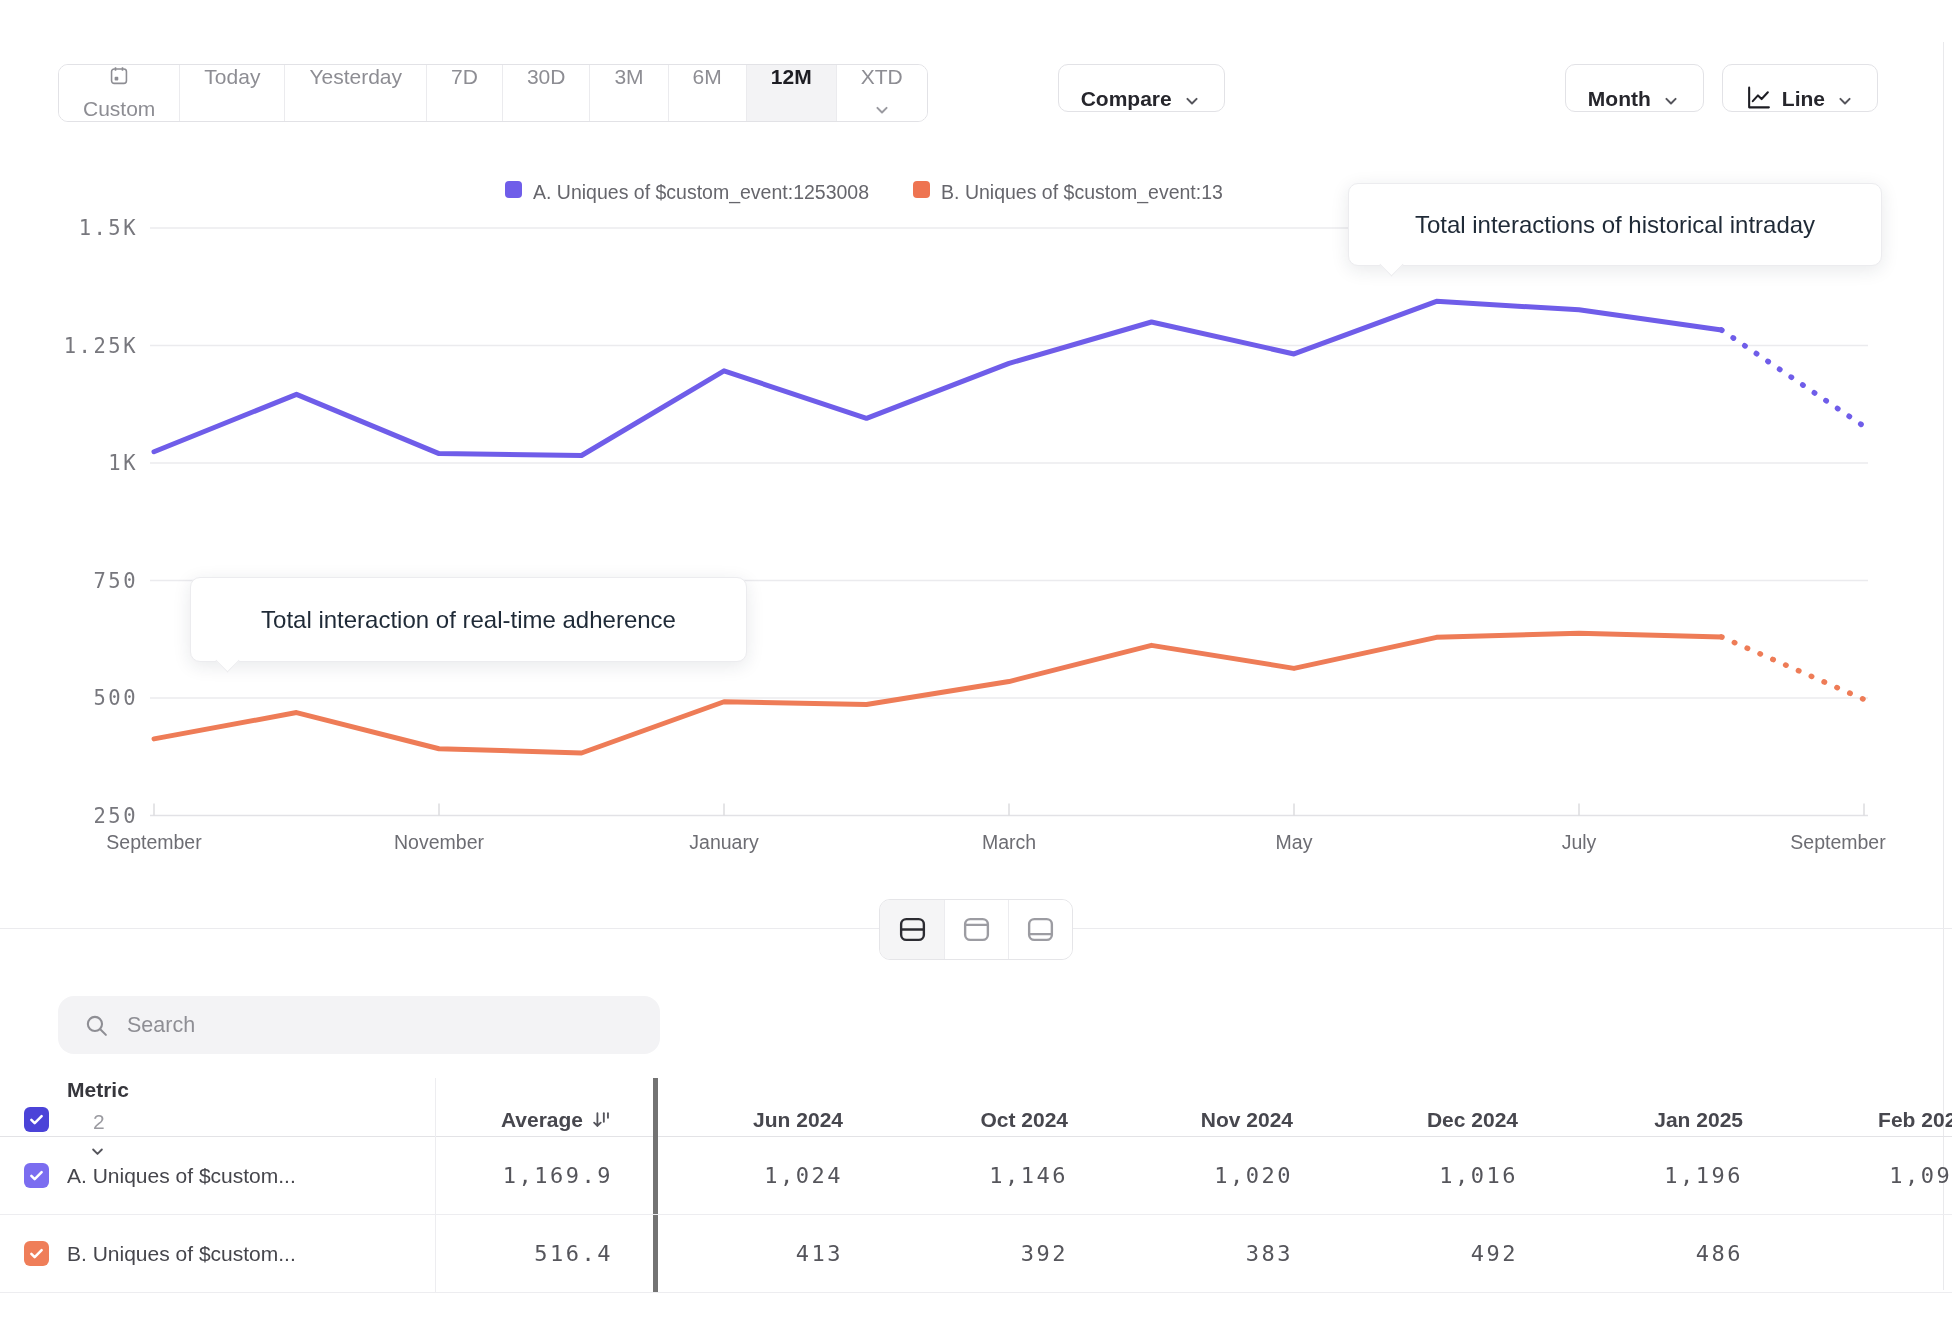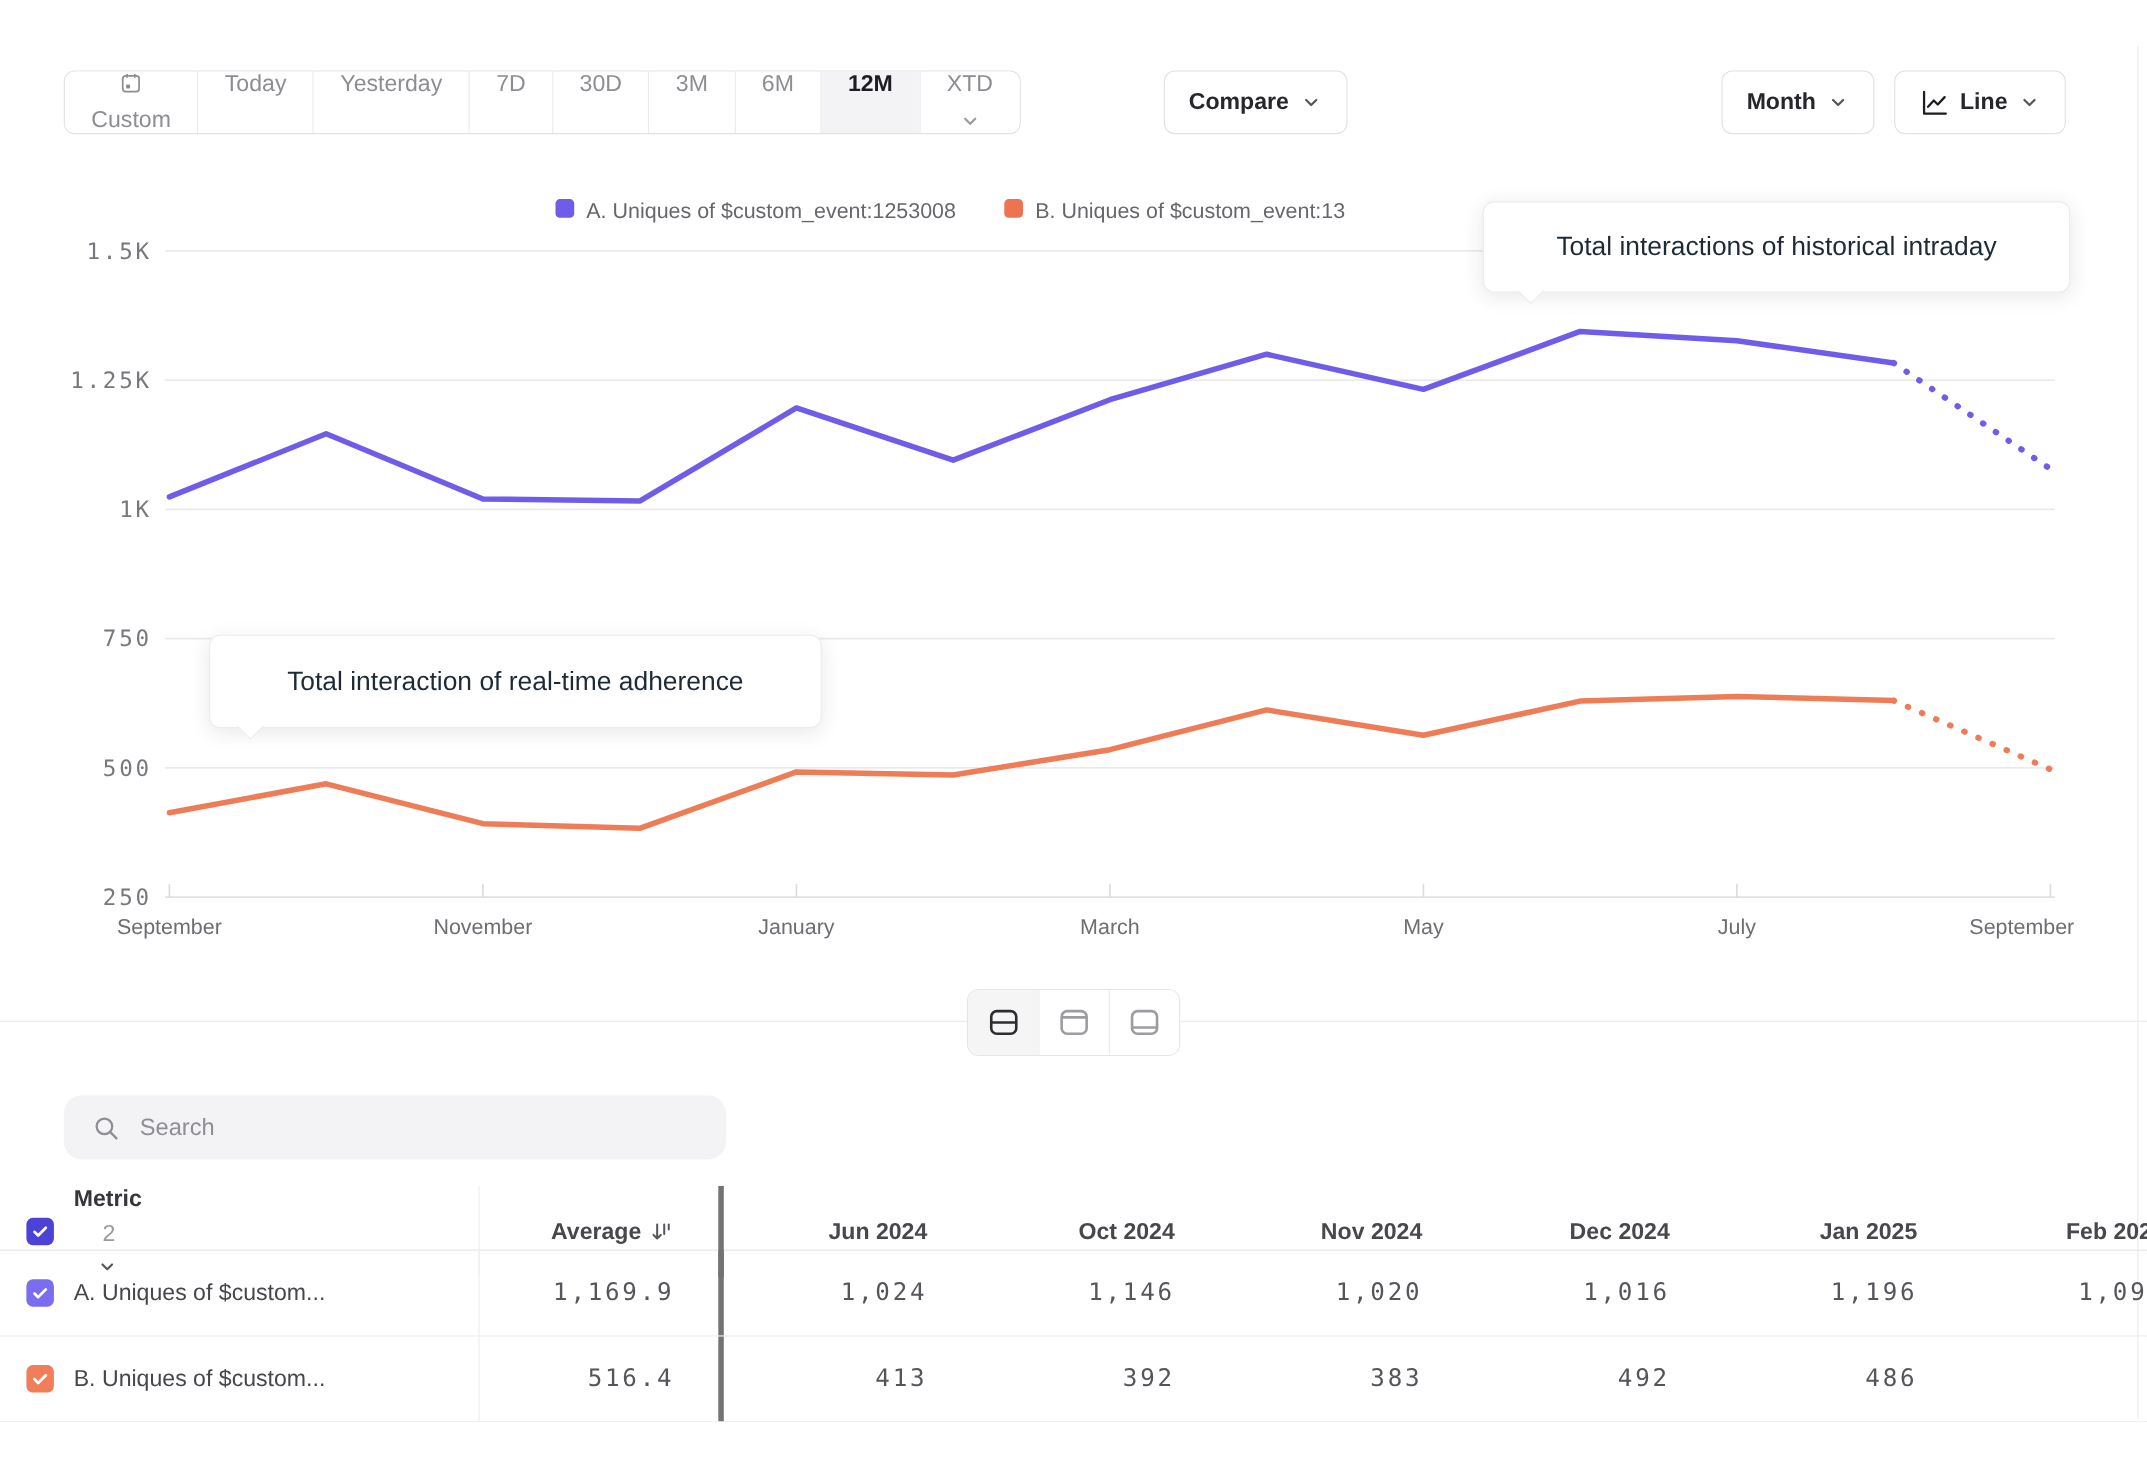--- a/index.html
+++ b/index.html
@@ -6,22 +6,22 @@
   .stage{position:relative;width:1952px;height:1328px;overflow:hidden;background:#fff;
          font-family:"Liberation Sans",sans-serif;color:#2b2b31;}
   svg{display:block}
   
   .toolbar{position:absolute;left:58px;top:64px;width:1820px;height:58px;display:flex;align-items:stretch;}
   .seg{display:inline-flex;border:1px solid #e2e2e6;border-radius:10px;overflow:hidden;background:#fff;}
   .seg button{display:flex;align-items:center;gap:11px;border:none;background:#fff;cursor:pointer;
       font-family:"Liberation Sans",sans-serif;font-size:21px;color:#8d8d93;padding:0 24px;border-left:1px solid #ebebee;flex-direction:column;}
   .seg button:first-child{border-left:none;}
   .seg button.sel{background:#f3f3f5;color:#1d1d23;font-weight:700;}
-  .btn{display:inline-flex;align-items:center;gap:10px;border:1px solid #e2e2e6;border-radius:10px;background:#fff;
-      font-family:"Liberation Sans",sans-serif;font-size:21px;font-weight:700;color:#26262c;padding:0 22px;cursor:pointer;height:58px;box-sizing:border-box;}
+  .btn{display:inline-flex;align-items:flex-end;gap:10px;border:1px solid #e2e2e6;border-radius:10px;background:#fff;
+      font-family:"Liberation Sans",sans-serif;font-size:21px;font-weight:700;color:#26262c;padding:0 22px;cursor:pointer;height:48px;box-sizing:border-box;}
   .btn.compare{margin-left:130px;}
   .spacer{flex:1;}
   .btn + .btn{margin-left:18px;}
   .chev{width:20px;height:20px;color:#55555c;flex:none;}
   .seg .chev{color:#9a9aa0;}
   .cal{width:26px;height:26px;color:#8d8d93;}
   .licon{width:27px;height:27px;color:#1d1d23;}
   
   .chart-svg{position:absolute;left:0;top:130px;width:1952px;height:800px;}
   .ytick{font-family:"DejaVu Sans Mono",monospace;font-size:20.5px;fill:#77777d;letter-spacing:2.5px;}

